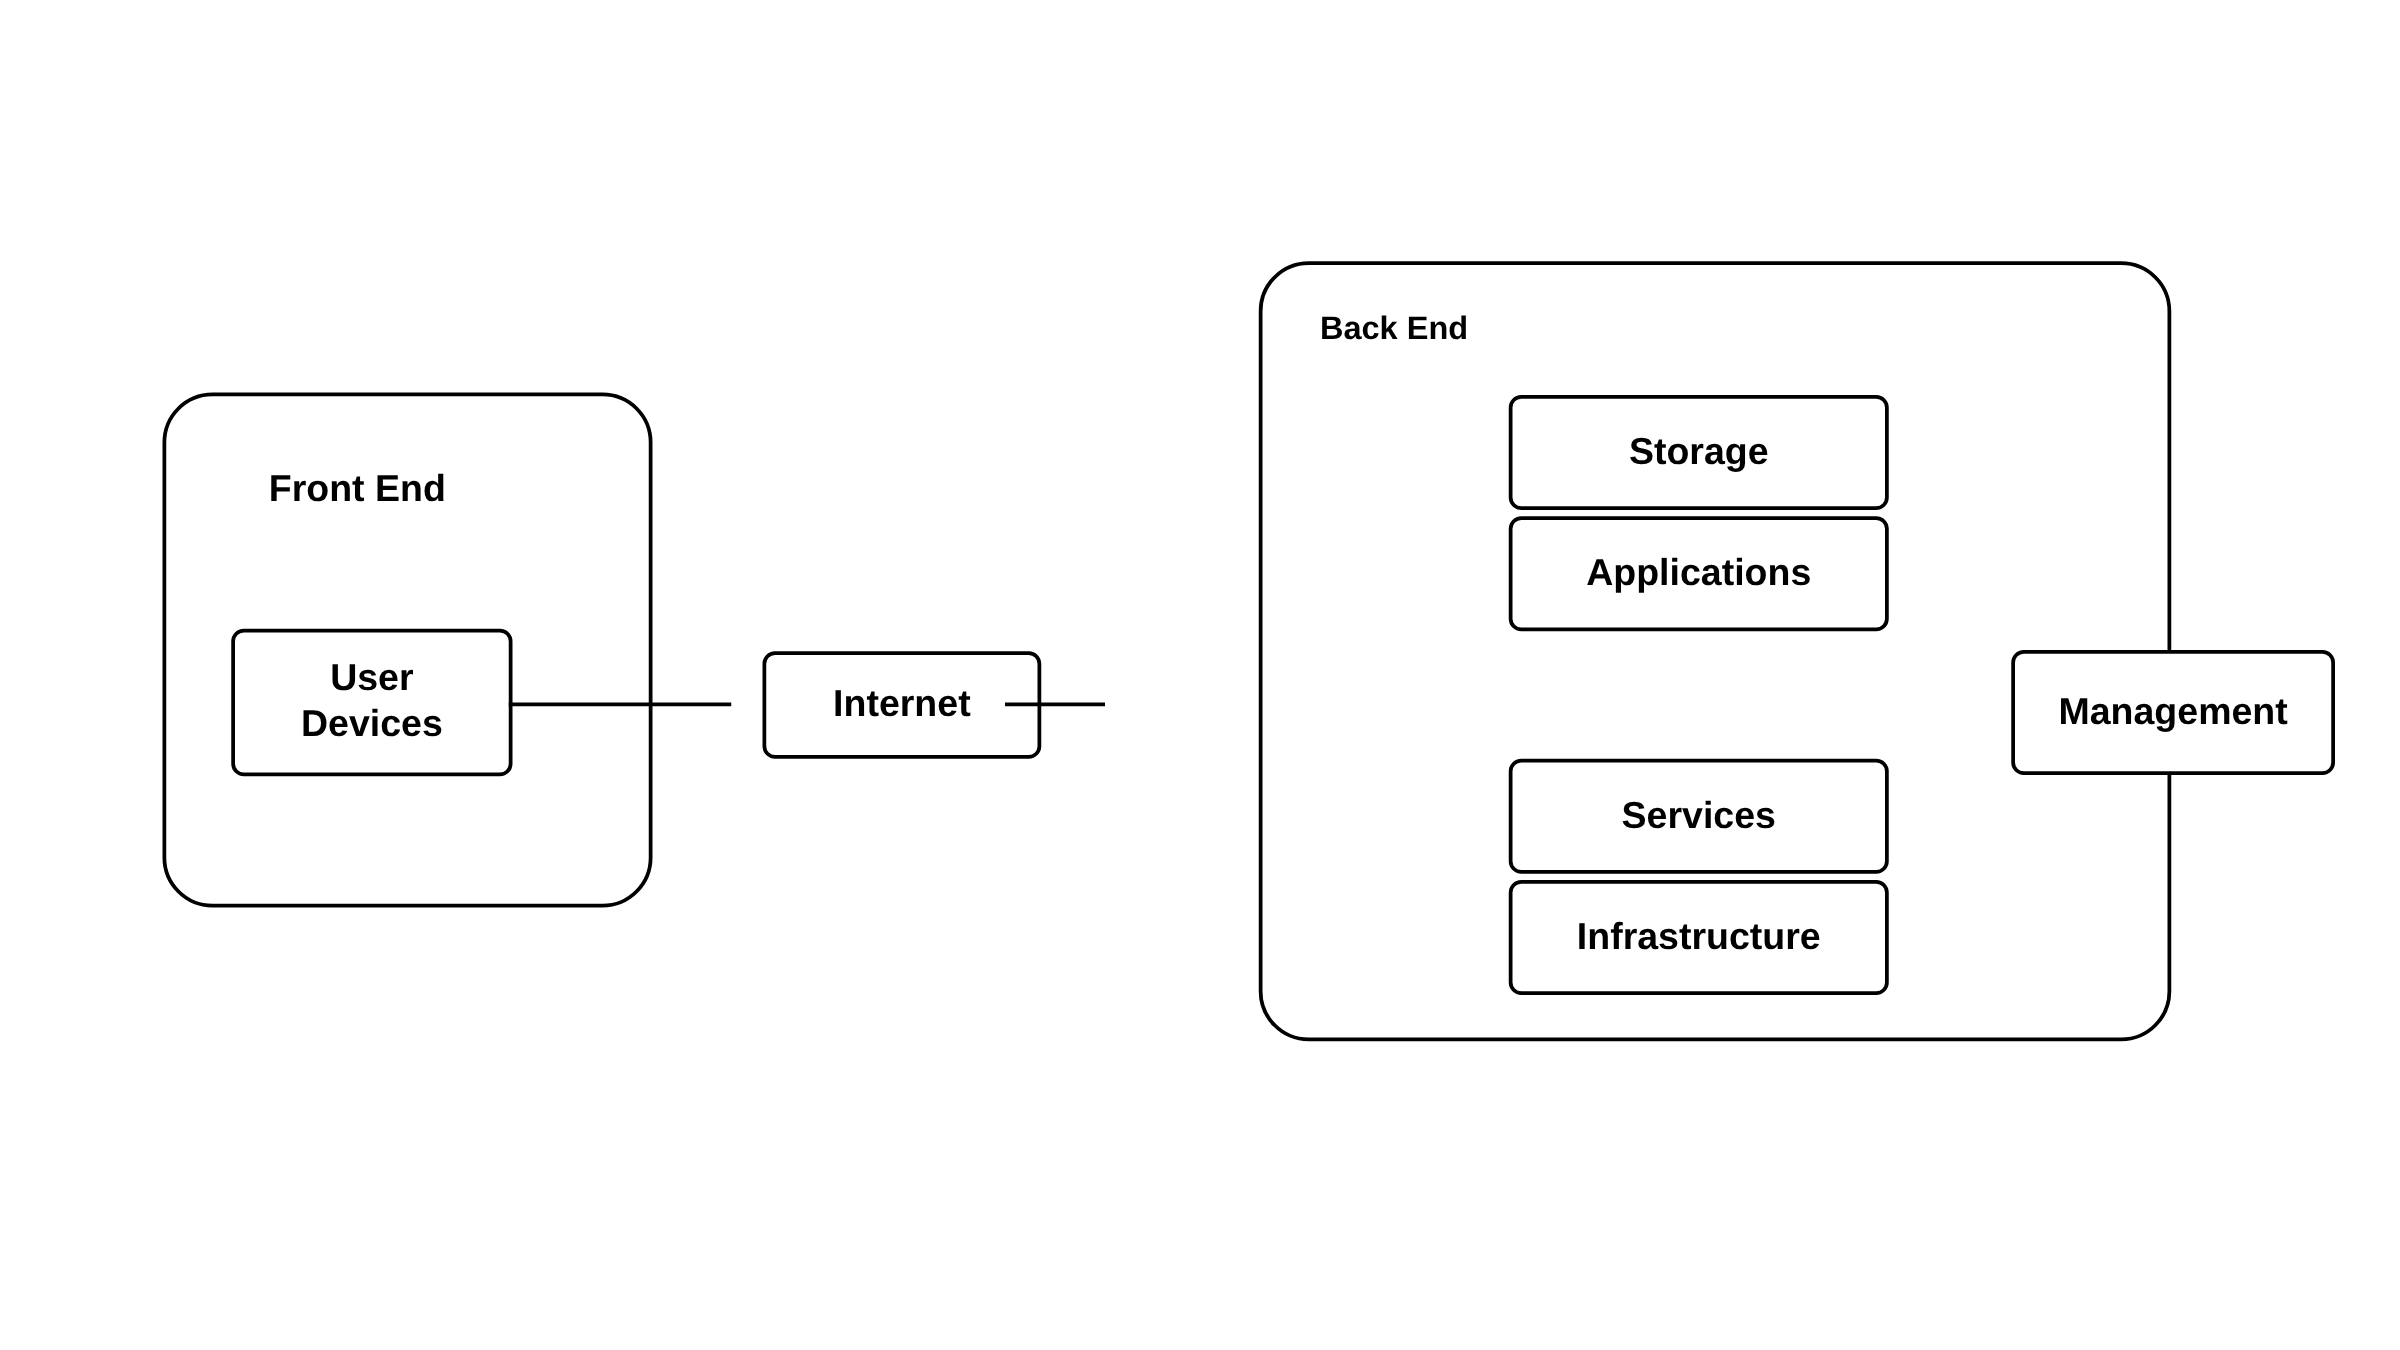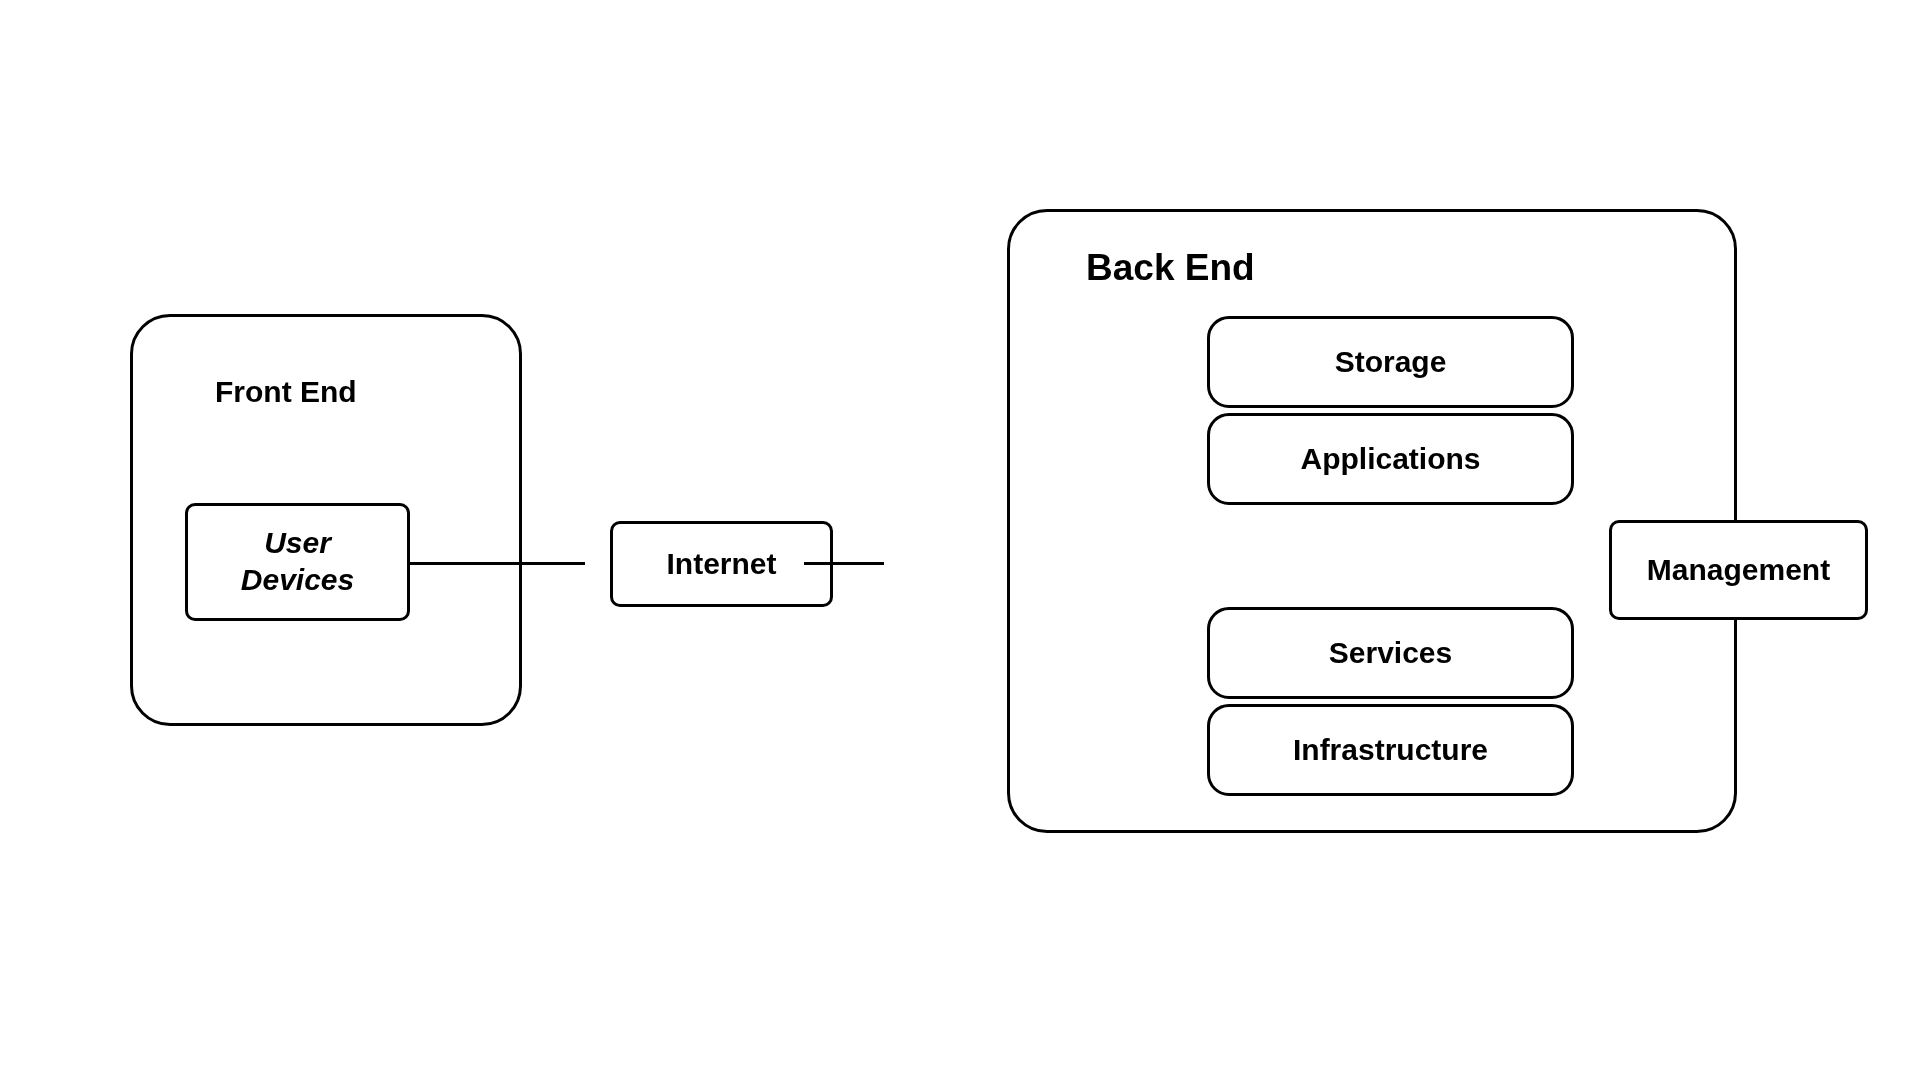--- a/index.html
+++ b/index.html
@@ -38,42 +38,42 @@
     border: 3px solid #000000;
     border-radius: 10px;
     display: flex;
     align-items: center;
     justify-content: center;
     text-align: center;
     font-weight: bold;
     color: #000000;
     line-height: 1.22;
   }
-  .node.multiline { white-space: pre-line; font-style: italic; }
+  .node.multiline { white-space: pre-line; }
 
   .edge {
     position: absolute;
     background: #000000;
   }
   .edge.h { height: 3px; }
 
   
   #front-end-group   { left: 130px;  top: 314px;  width: 392px;  height: 412px; }
   #front-end-title   { left: 215px;  top: 375px;  font-size: 30px; }
 
   #user-devices      { left: 185px;  top: 503px;  width: 225px;  height: 118px; font-size: 30px; }
 
   #internet          { left: 583px;  top: 521px;  width: 223px;  height: 86px;  font-size: 30px; margin-left: 27px; }
 
   #security          { left: 881px;  top: 517px;  width: 258px;  height: 90px;  font-size: 30px; z-index: 6; }
 
   #back-end-group    { left: 1007px; top: 209px;  width: 730px;  height: 624px; }
-  #back-end-title    { left: 1086px; top: 247px;  font-size: 37px; }
+  #back-end-title    { left: 1056px; top: 247px;  font-size: 26px; }
 
-  .stack-node        { left: 1207px; width: 367px; height: 92px; font-size: 30px; z-index: 5; border-radius: 22px; }
+  .stack-node        { left: 1207px; width: 304px; height: 92px; font-size: 30px; z-index: 5; }
   #stack-0           { top: 316px; }
   #stack-1           { top: 413px; text-align: right; }
   #stack-2           { top: 510px; }
   #stack-3           { top: 607px; }
   #stack-4           { top: 704px; }
 
   #management        { left: 1609px; top: 520px;  width: 259px;  height: 100px;  font-size: 30px; z-index: 6; }
 
   
   #edge-devices-internet { left: 407px; top: 562px; width: 178px; }

